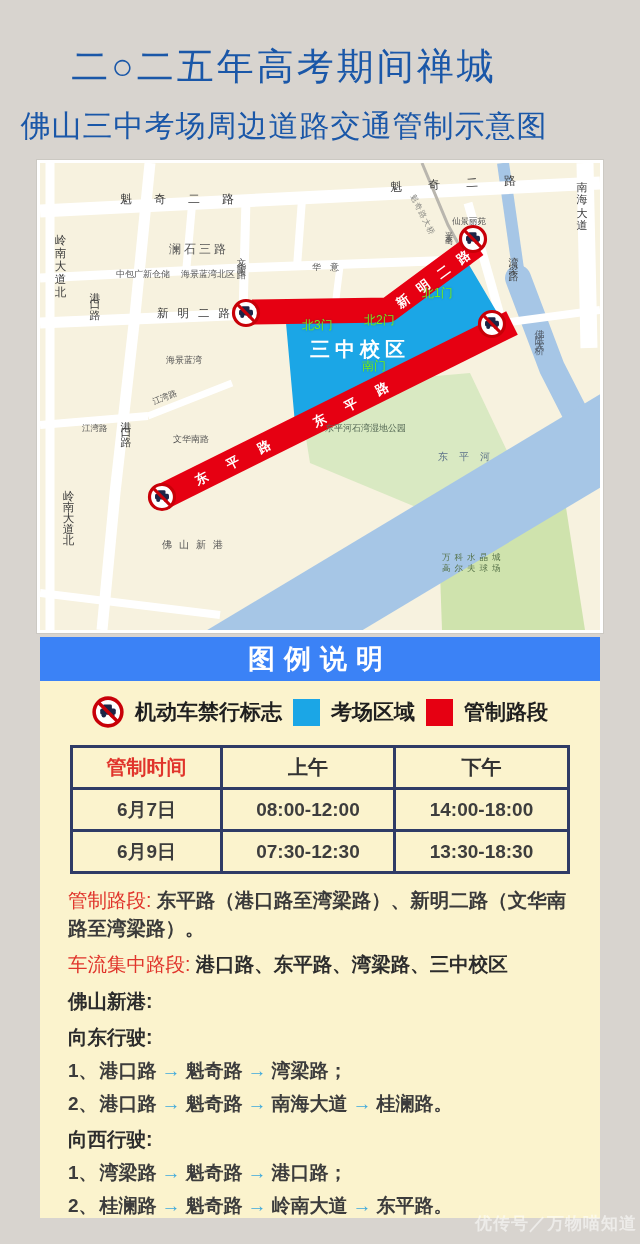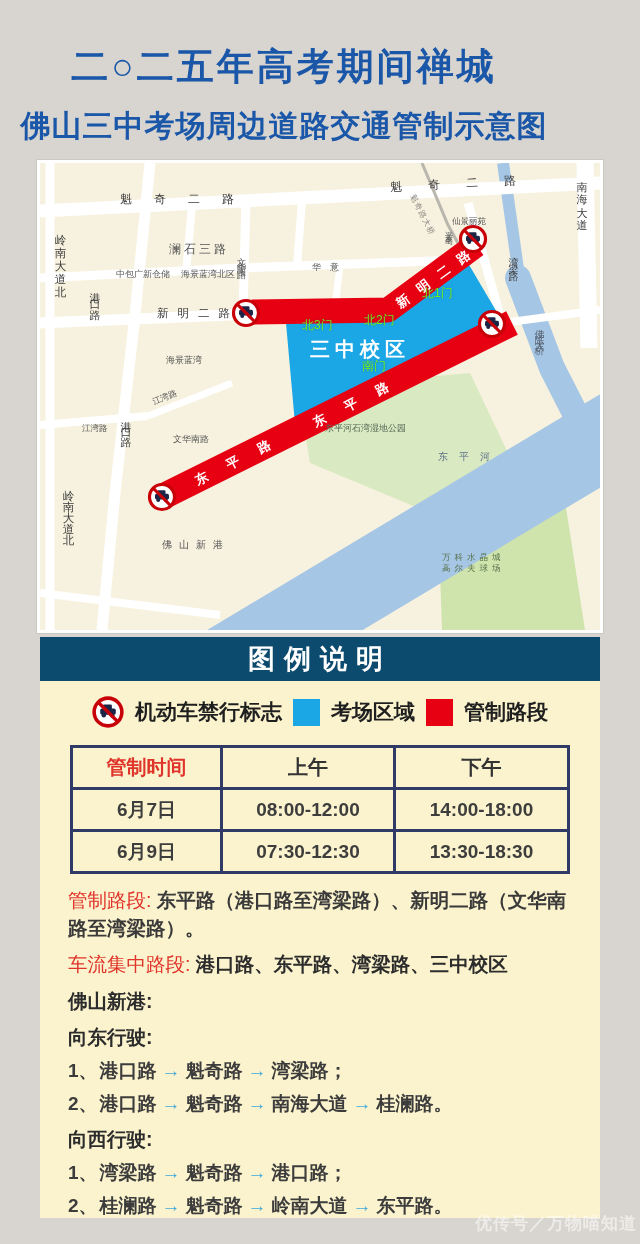--- a/index.html
+++ b/index.html
@@ -1,36 +1,36 @@
 <!DOCTYPE html>
 <html><head>
 <meta charset="utf-8">
 <style>
   html,body{margin:0;padding:0;}
   body{background:#d8d4cf;font-family:"Liberation Sans","DejaVu Sans",sans-serif;}
   .page{position:relative;width:640px;height:1244px;background:#d8d4cf;overflow:hidden;}
 
   
-  .title{position:absolute;top:42px;left:0;width:568px;text-align:center;color:#1a57a8;font-weight:700;}
+  .title{position:absolute;top:42px;left:0;width:568px;text-align:center;color:#1a57a8;font-weight:400;}
   .t1{font-size:37px;letter-spacing:3px;}
   .t2{font-size:30px;margin-top:14px;letter-spacing:1px;}
 
   
   .map-panel{position:absolute;left:40px;top:163px;width:560px;height:467px;background:#f7f2df;
              box-shadow:0 0 0 3px #ffffff,0 0 0 4px #ccc9c3;overflow:hidden;}
   .map-svg{position:absolute;left:0;top:0;}
   .ml{position:absolute;white-space:nowrap;line-height:1;color:#555;}
   .v{writing-mode:vertical-rl;text-orientation:upright;}
   .band-label{color:#fff;font-weight:700;}
   .gate{font-size:12px;font-weight:400;color:#74ef1b;text-shadow:0 0 2px rgba(0,60,120,.45);}
   .campus-name{color:#fff;font-weight:800;font-size:20px;letter-spacing:5px;}
 
   
   .legend-panel{position:absolute;left:40px;top:637px;width:560px;height:581px;background:#fbf3cd;}
-  .legend-header{height:44px;background:#0c4a6e;color:#fff;font-size:27px;font-weight:800;
+  .legend-header{height:44px;background:#3b82f6;color:#fff;font-size:27px;font-weight:800;
                  text-align:center;line-height:44px;letter-spacing:9px;}
   .legend-row{display:flex;align-items:center;justify-content:center;gap:11px;margin-top:15px;}
   .legend-row .lbl{font-size:21px;font-weight:700;color:#1f1f1f;}
   .sq{width:27px;height:27px;display:inline-block;flex:none;}
   .sq.blue{background:#1ba6e6;}
   .sq.red{background:#e60012;}
   .sign-badge{width:32px;height:32px;flex:none;}
 
   table.sched{border-collapse:collapse;margin:17px auto 0;width:497px;table-layout:fixed;}
   .sched th,.sched td{border:3px solid #2f3b66;text-align:center;height:37px;font-size:19px;

